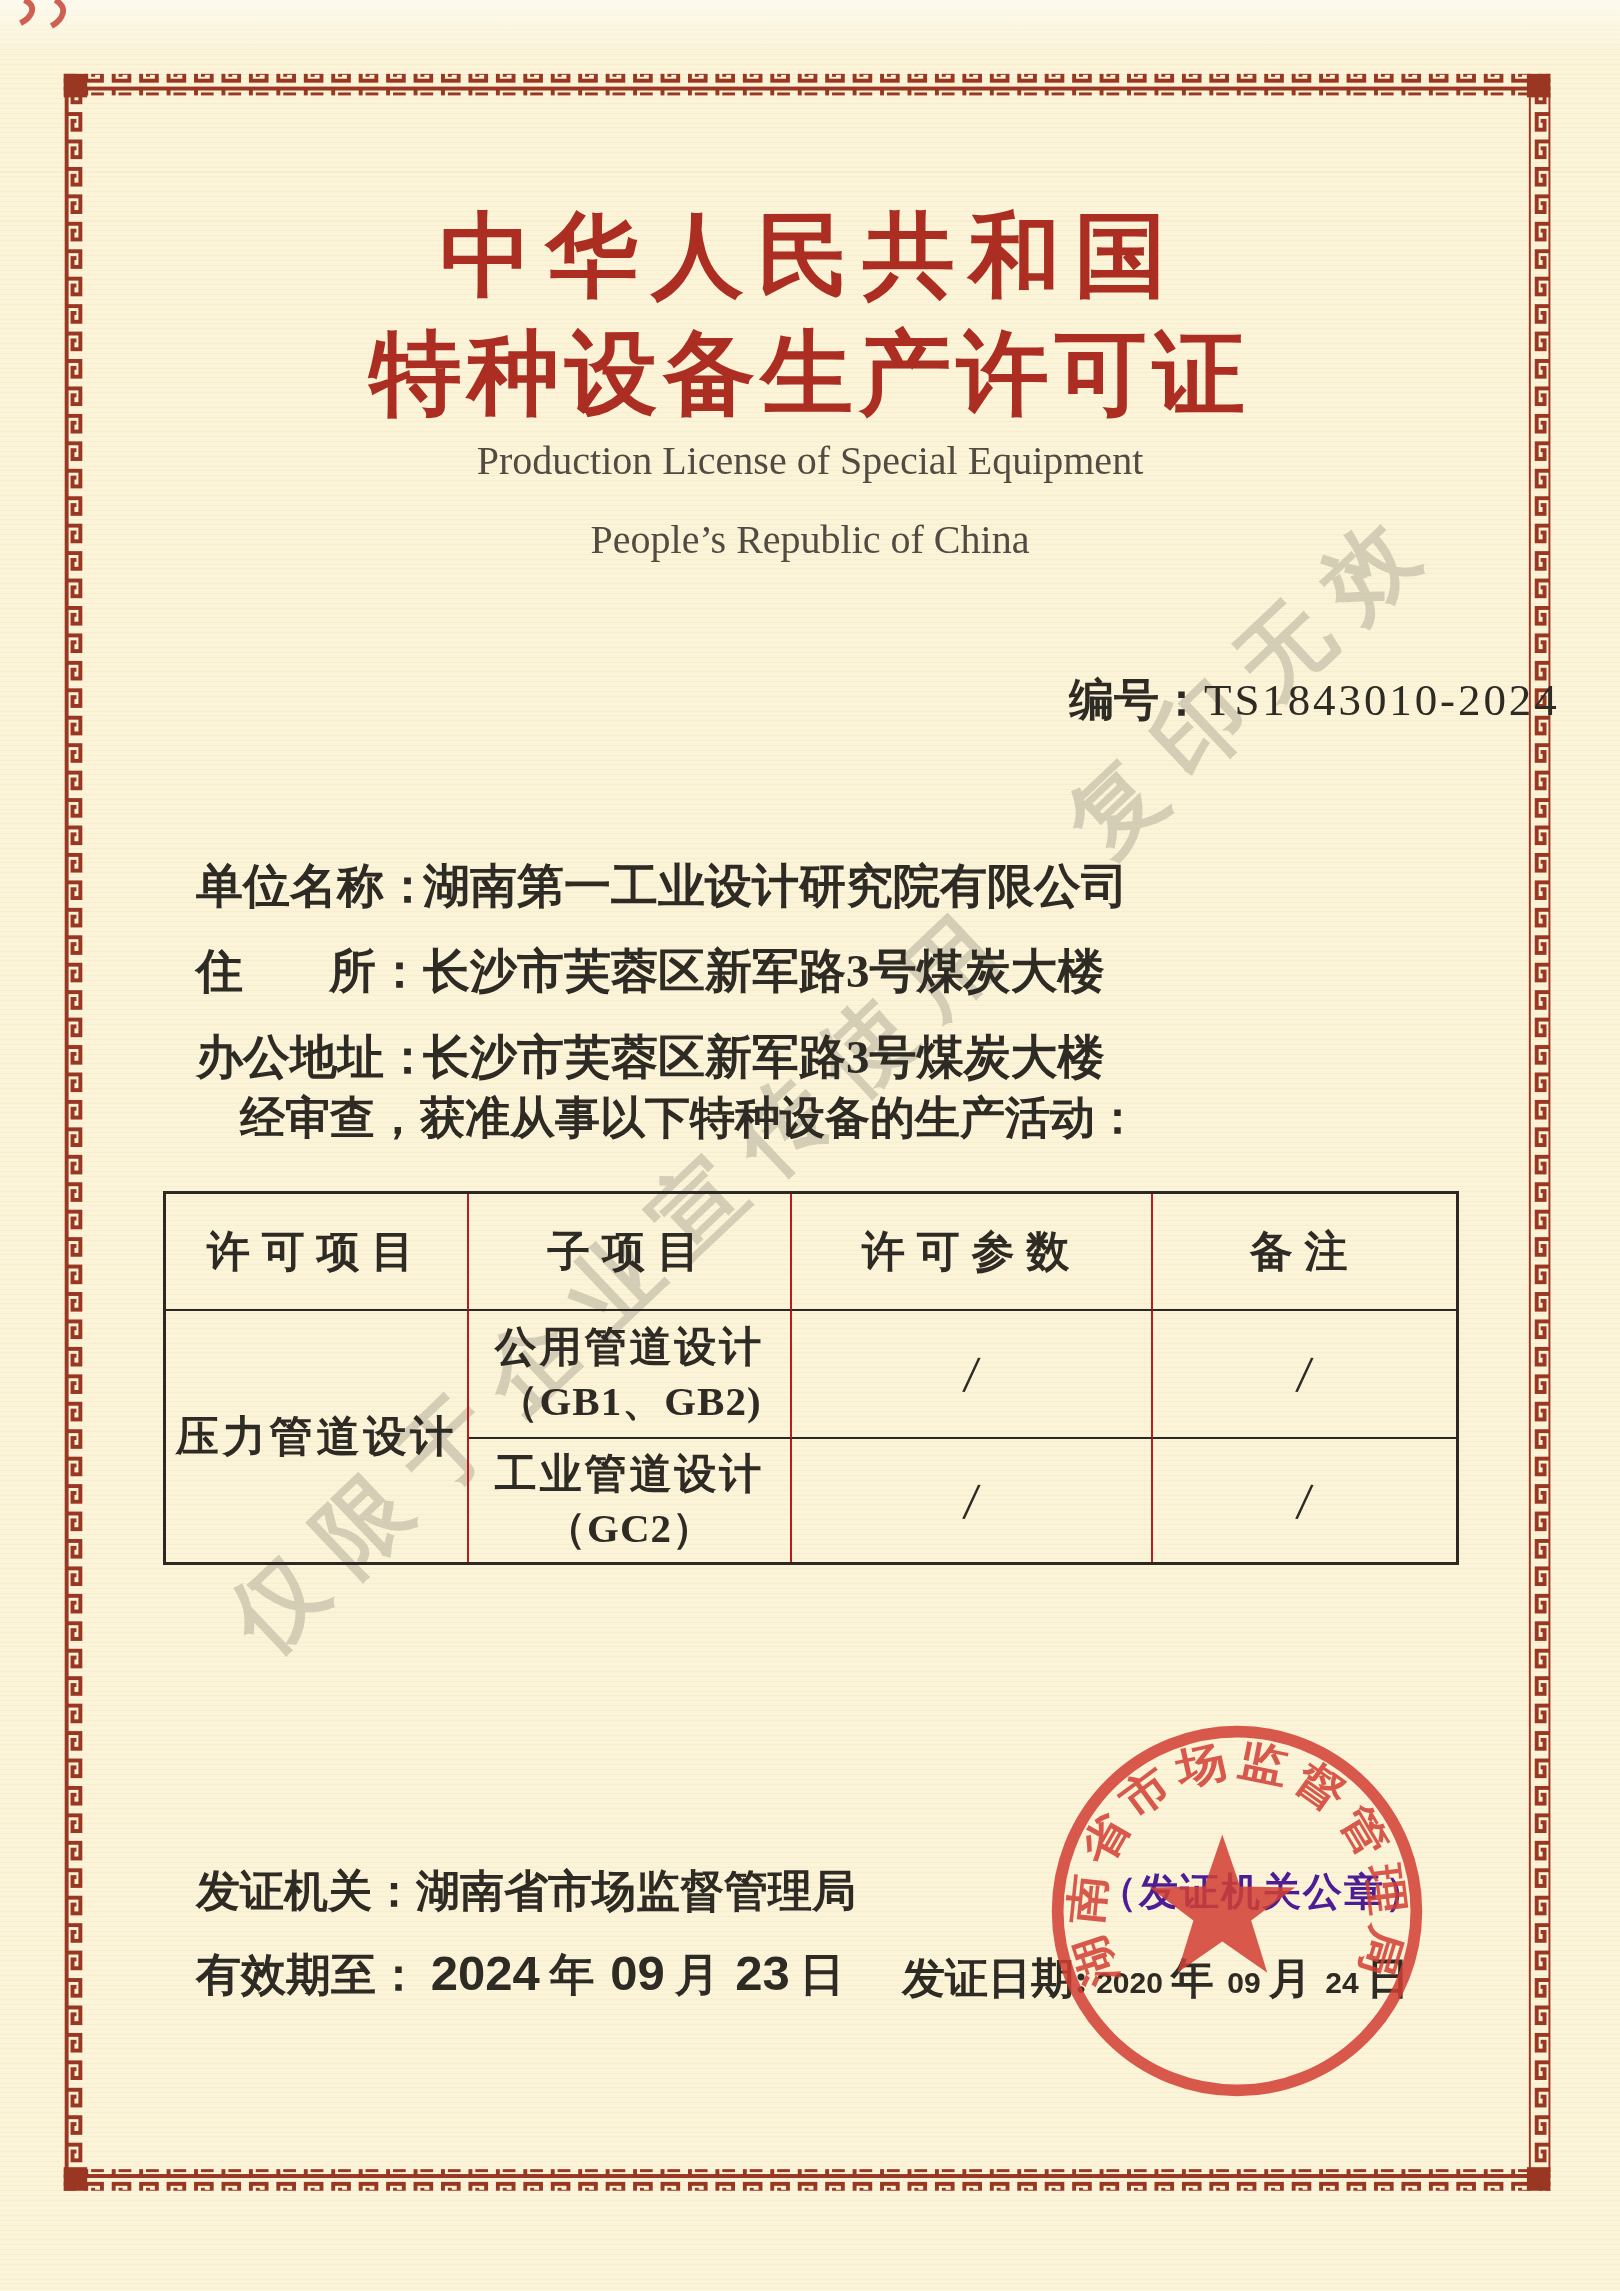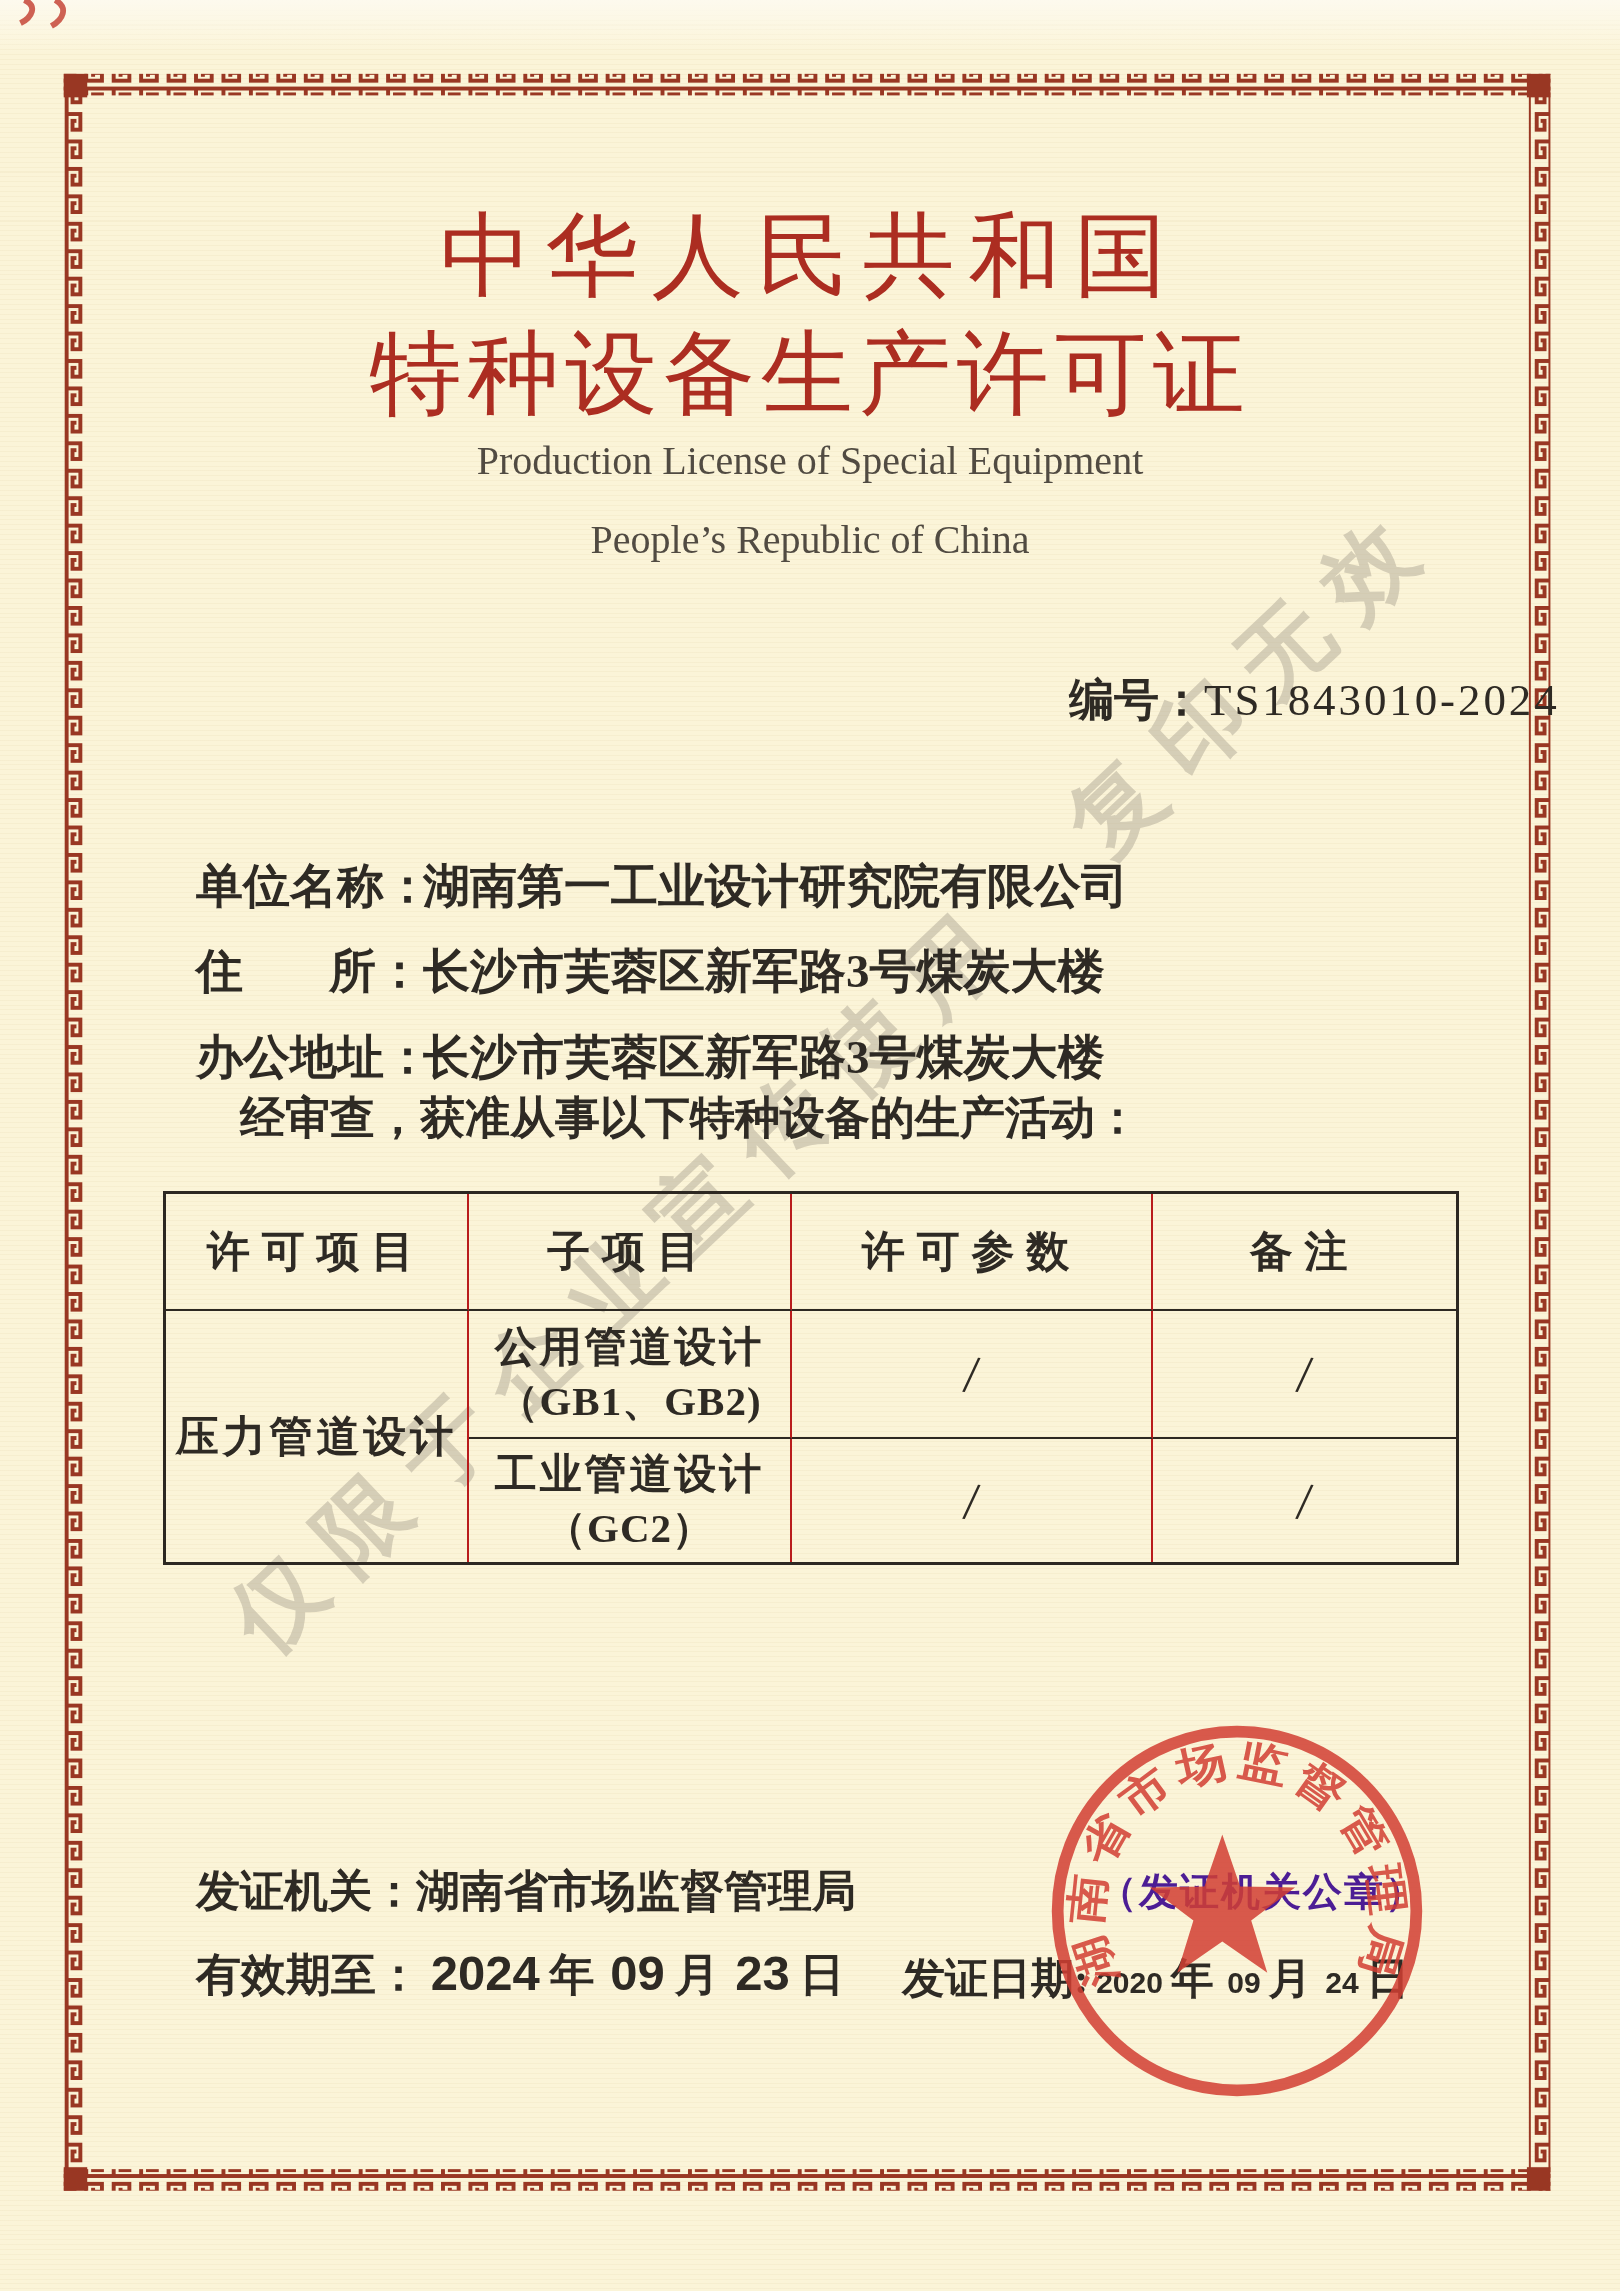--- a/index.html
+++ b/index.html
@@ -11,21 +11,21 @@
   
   #page::after{content:"";position:absolute;top:0;left:0;right:0;height:54px;z-index:0;pointer-events:none;
     background:linear-gradient(#fdfaee, rgba(253,250,238,0));}
   .abs{position:absolute;}
   .z2{z-index:2;}
   
   .watermark{position:absolute;left:833px;top:1078px;z-index:1;white-space:nowrap;
     transform:translate(-50%,-50%) rotate(-43.5deg);
     font-size:90px;font-weight:700;letter-spacing:25.5px;color:#b4ac99;opacity:0.52;}
   
-  .title-cn{left:0;width:100%;text-align:center;color:#ac2d21;font-weight:400;}
+  .title-cn{left:0;width:100%;text-align:center;color:#ac2d21;font-weight:700;}
   .t1{top:194px;font-size:92px;letter-spacing:13.7px;}
   .t2{top:312px;font-size:92px;letter-spacing:5.9px;}
   .title-en{left:0;width:100%;text-align:center;color:#514b42;font-size:40px;font-weight:400;}
   .e1{top:437px;}
   .e2{top:516px;}
   
   .license-no{top:670px;left:1053px;font-size:45px;color:#2e2a24;white-space:nowrap;margin-left:16px;}
   .license-no .lbl{font-weight:700;}
   .license-no .val{letter-spacing:2.9px;}
   

